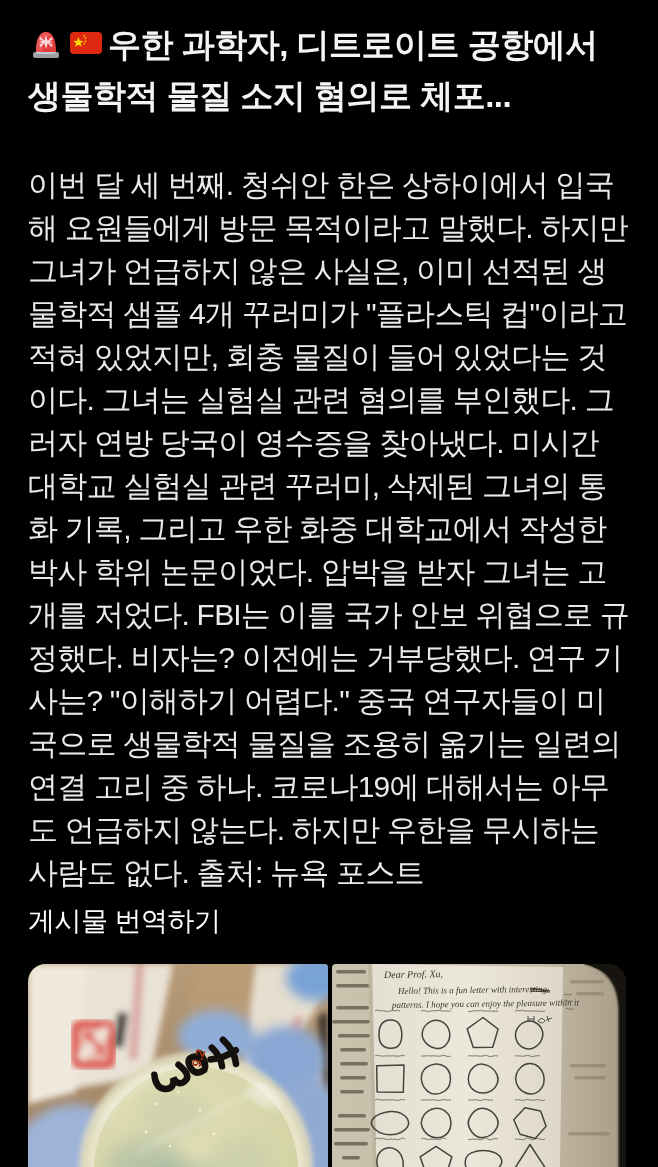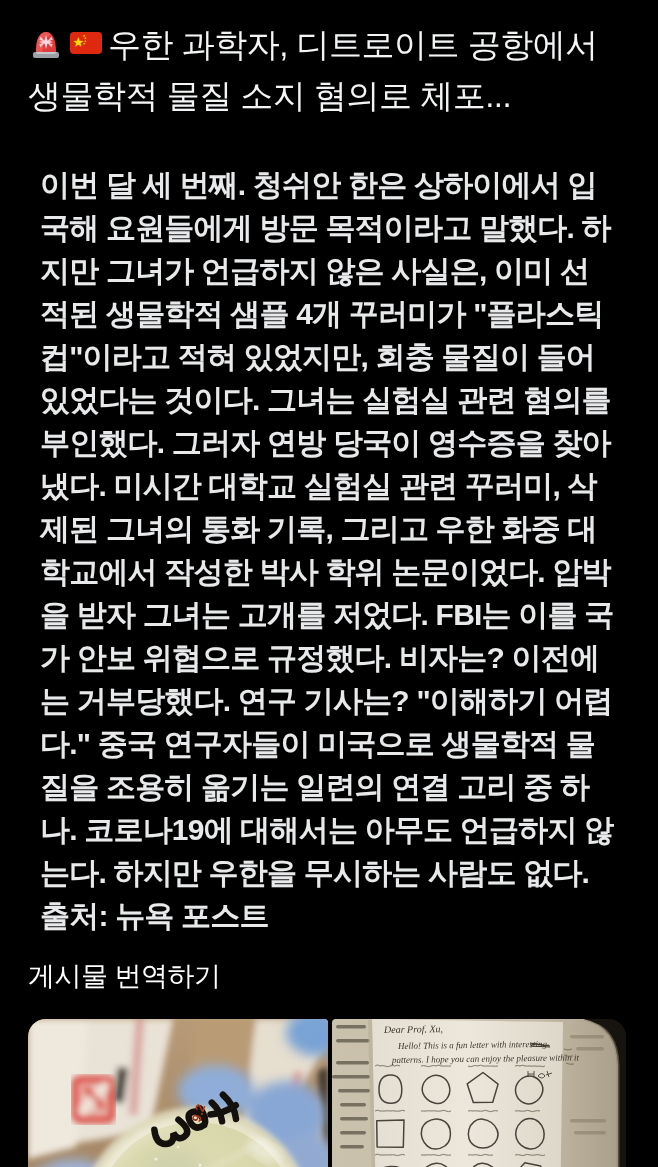--- a/index.html
+++ b/index.html
@@ -4,27 +4,27 @@
 <style>
   html,body{margin:0;padding:0;}
   body{
     width:658px;height:1167px;background:#000;overflow:hidden;
     font-family:"Liberation Sans","DejaVu Sans",sans-serif;
     color:#e7e9ea;
   }
   .post{padding:0 28px;}
   .title{
     margin:0;padding-top:22px;
-    font-size:33px;line-height:46px;font-weight:400;color:#f2f4f5;
+    font-size:33px;line-height:46px;font-weight:700;color:#f2f4f5;
     letter-spacing:-0.5px;
   }
   .title .emoji{display:inline-block;vertical-align:-5px;margin-right:4px;}
   .body-text{
-    margin:12px;margin-top:44px;
-    font-size:30px;line-height:43px;font-weight:700;color:#e7e9ea;
+    margin:0;margin-top:44px;
+    font-size:30px;line-height:43px;font-weight:400;color:#e7e9ea;
     letter-spacing:-0.8px;word-break:break-all;
   }
   .translate-link{
     display:inline-block;margin-top:10px;
     font-size:27px;line-height:34px;color:#ffffff;text-decoration:none;
     letter-spacing:-0.5px;cursor:pointer;
   }
   .media{
     margin-top:26px;display:flex;gap:4px;height:329px;
   }

